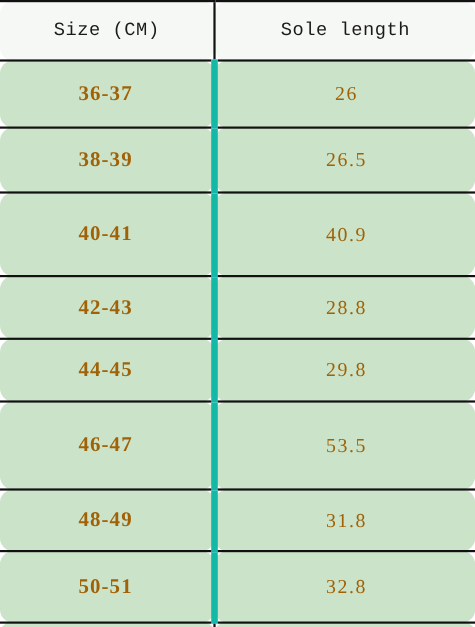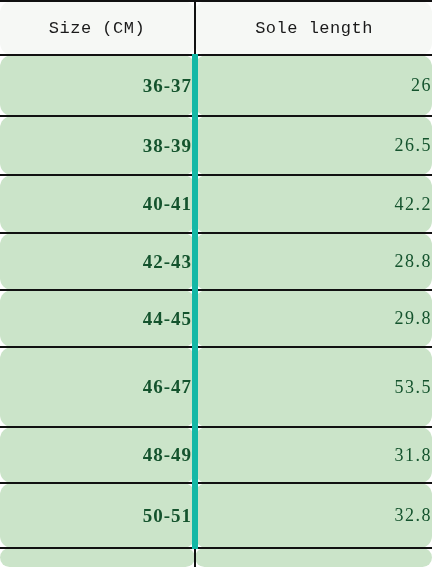--- a/index.html
+++ b/index.html
@@ -42,38 +42,37 @@
     color: #1a1a1a;
     letter-spacing: 0.5px;
   }
   .header-row th.cell-sole-head {
     border-left: 2px solid #111111;
   }
 
   
   .data-row td {
     background: #cbe4c9;
-    color: #14532d;
-    text-align: right;
+    color: #a16207;
   }
   .data-row td.cell-size {
     font-weight: bold;
     font-size: 19px;
     letter-spacing: 1px;
   }
   .data-row td.cell-sole {
     border-left: 6px solid #14b8a6;
     font-weight: normal;
     font-size: 18px;
     letter-spacing: 1.5px;
   }
 
   .r0 { height: 61px; }
   .r1 { height: 59px; }
-  .r2 { height: 58px; }
+  .r2 { height: 76px; }
   .r3 { height: 57px; }
   .r4 { height: 57px; padding-left: 37px; }
   .r5 { height: 80px; }
   .r6 { height: 56px; margin-left: 11px; }
   .r7 { height: 65px; }
 
   
   .tail-row td {
     background: #cbe4c9;
     height: 18px;
@@ -101,21 +100,21 @@
     <tr class="data-row r0">
       <td class="cell-size">36-37</td>
       <td class="cell-sole">26</td>
     </tr>
     <tr class="data-row r1">
       <td class="cell-size">38-39</td>
       <td class="cell-sole">26.5</td>
     </tr>
     <tr class="data-row r2">
       <td class="cell-size">40-41</td>
-      <td class="cell-sole">42.2</td>
+      <td class="cell-sole">40.9</td>
     </tr>
     <tr class="data-row r3">
       <td class="cell-size">42-43</td>
       <td class="cell-sole">28.8</td>
     </tr>
     <tr class="data-row r4">
       <td class="cell-size">44-45</td>
       <td class="cell-sole">29.8</td>
     </tr>
     <tr class="data-row r5">

